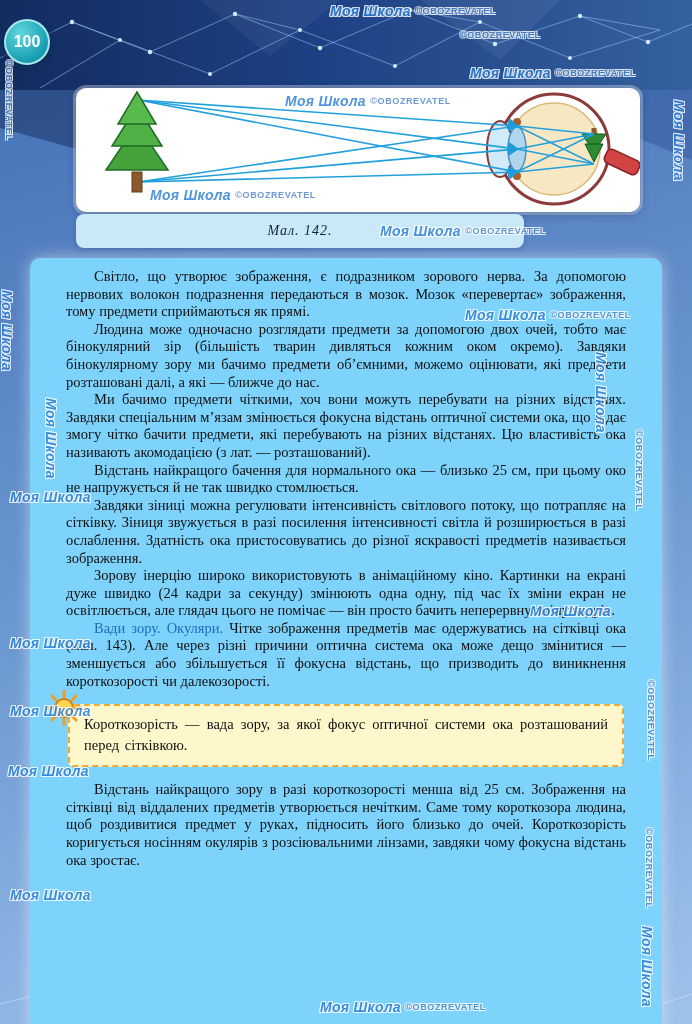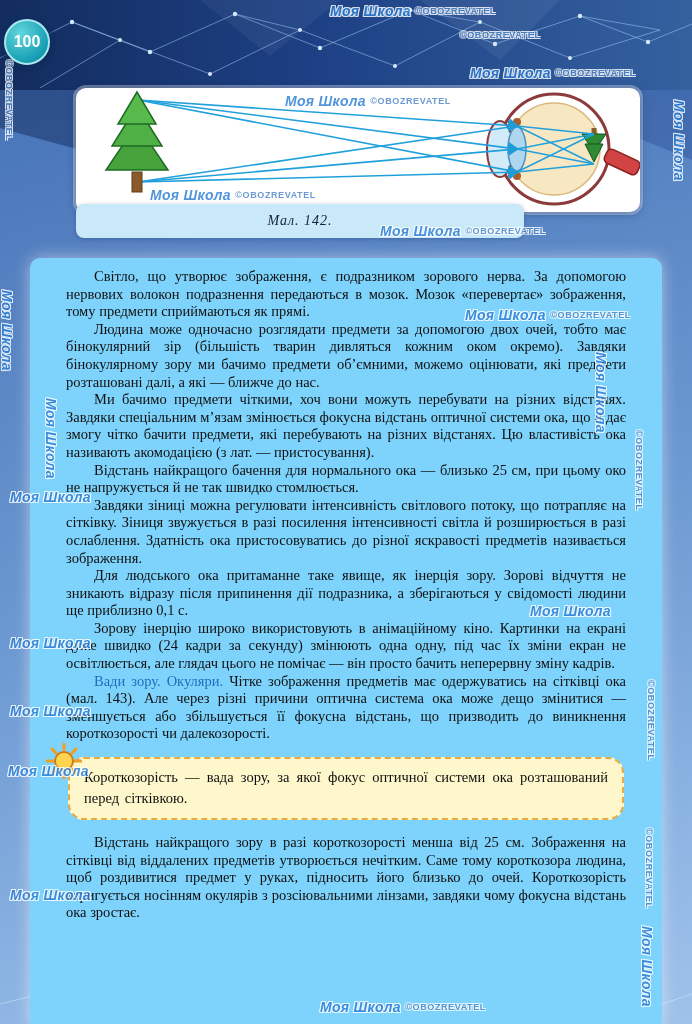--- a/index.html
+++ b/index.html
@@ -23,21 +23,21 @@
   }
 
   .figure-panel {
     position:absolute; left:76px; top:88px; width:564px; height:124px; z-index:4;
     background:#ffffff; border-radius:10px;
     box-shadow:0 2px 10px rgba(16,40,90,.40), 0 0 0 3px rgba(255,255,255,.35);
   }
   .figure-panel svg { display:block; }
 
   .figure-caption {
-    position:absolute; left:76px; top:204px; width:448px; height:34px; z-index:4;
+    position:absolute; left:76px; top:214px; width:448px; height:34px; z-index:4;
     background:#c9e8f8; border-radius:8px;
     box-shadow:0 1px 4px rgba(16,40,90,.28);
     display:flex; align-items:center; justify-content:center; gap:7px;
     font-style:italic; font-size:14px; color:#14233d;
   }
   .caption-label { letter-spacing:1px; }
 
   .text-panel {
     position:absolute; left:30px; top:258px; width:632px; height:772px; z-index:3;
     background:#7dd3fc; border-radius:10px;
@@ -45,21 +45,21 @@
     padding:10px 36px 0 36px;
   }
   .text-panel p {
     text-align:justify; text-indent:28px;
     font-size:14.5px; line-height:17.6px; color:#101010;
   }
   .b { font-weight:400; }
 
   .defbox {
     position:relative; margin:14px 2px 14px 2px;
-    background:#fdf7cb; border:2px dashed #eda93c; border-radius:16px;
+    background:#fdf7cb; border:2px dashed #eda93c; border-radius:6px;
     padding:8px 14px 9px 14px;
   }
   .defbox p { text-indent:0; line-height:21px; word-spacing:2px; }
   .defbox .sun { position:absolute; left:-24px; top:-16px; }
 
   .wm {
     position:absolute; z-index:40; opacity:.82; white-space:nowrap; pointer-events:none;
     font-family:"Liberation Sans", sans-serif; font-weight:700; font-style:italic;
   }
   .wm-brand {
@@ -175,24 +175,23 @@
 </div>
 
 <div class="figure-caption">
   <span class="caption-label">Мал. 142.</span>
 </div>
 
 <div class="text-panel">
   <div>
       <p><span>Світло, що утворює зображення, є подразником зорового нерва. За допомогою нервових волокон подразнення передаються в мозок. Мозок «перевертає» зображення, тому предмети сприймаються як прямі.</span></p>
       <p><span>Людина може одночасно розглядати предмети за допомогою двох очей, тобто має бінокулярний зір (більшість тварин дивляться кожним оком окремо). Завдяки бінокулярному зору ми бачимо предмети об’ємними, можемо оцінювати, які предмети розташовані далі, а які — ближче до нас.</span></p>
-      <p><span>Ми бачимо предмети чіткими, хоч вони можуть перебувати на різних відстанях. Завдяки спеціальним м’язам змінюється фокусна відстань оптичної системи ока, що й дає змогу чітко бачити предмети, які перебувають на різних відстанях. Цю властивість ока називають </span><span class="b">акомодацією</span><span> (з лат. — пристосування).</span></p>
+      <p><span>Ми бачимо предмети чіткими, хоч вони можуть перебувати на різних відстанях. Завдяки спеціальним м’язам змінюється фокусна відстань оптичної системи ока, що й дає змогу чітко бачити предмети, які перебувають на різних відстанях. Цю властивість ока називають </span><span class="b">акомодацією</span><span> (з лат. — розташований).</span></p>
       <p><span>Відстань найкращого бачення для нормального ока — близько 25 см, при цьому око не напружується й не так швидко стомлюється.</span></p>
       <p><span>Завдяки зіниці можна регулювати інтенсивність світлового потоку, що потрапляє на сітківку. Зіниця звужується в разі посилення інтенсивності світла й розширюється в разі ослаблення. Здатність ока пристосовуватись до різної яскравості предметів називається </span><span class="b">зображення</span><span>.</span></p>
-      <p><span>Для людського ока притаманне таке явище, як </span><span class="b">інерція зору</span><span>. Зорові відчуття не зникають відразу після припинення дії подразника, а зберігаються у свідомості людини ще приблизно 0,1 с.</span></p>
       <p><span>Зорову інерцію широко використовують в анімаційному кіно. Картинки на екрані дуже швидко (24 кадри за секунду) змінюють одна одну, під час їх зміни екран не освітлюється, але глядач цього не помічає — він просто бачить неперервну зміну кадрів.</span></p>
       <p><span class="b" style="color: rgb(29, 110, 189);">Вади зору. Окуляри.</span><span> Чітке зображення предметів має одержуватись на сітківці ока (мал. 143). Але через різні причини оптична система ока може дещо змінитися — зменшується або збільшується її фокусна відстань, що призводить до виникнення короткозорості чи далекозорості.</span></p>
     </div>
 
   <div class="defbox">
     <svg class="sun" width="36" height="36" viewBox="0 0 36 36">
       <g stroke="#f0a020" stroke-width="3" stroke-linecap="round">
         <line x1="18" y1="1" x2="18" y2="7"></line>
           <line x1="18" y1="29" x2="18" y2="35"></line>
         <line x1="1" y1="18" x2="7" y2="18"></line>

